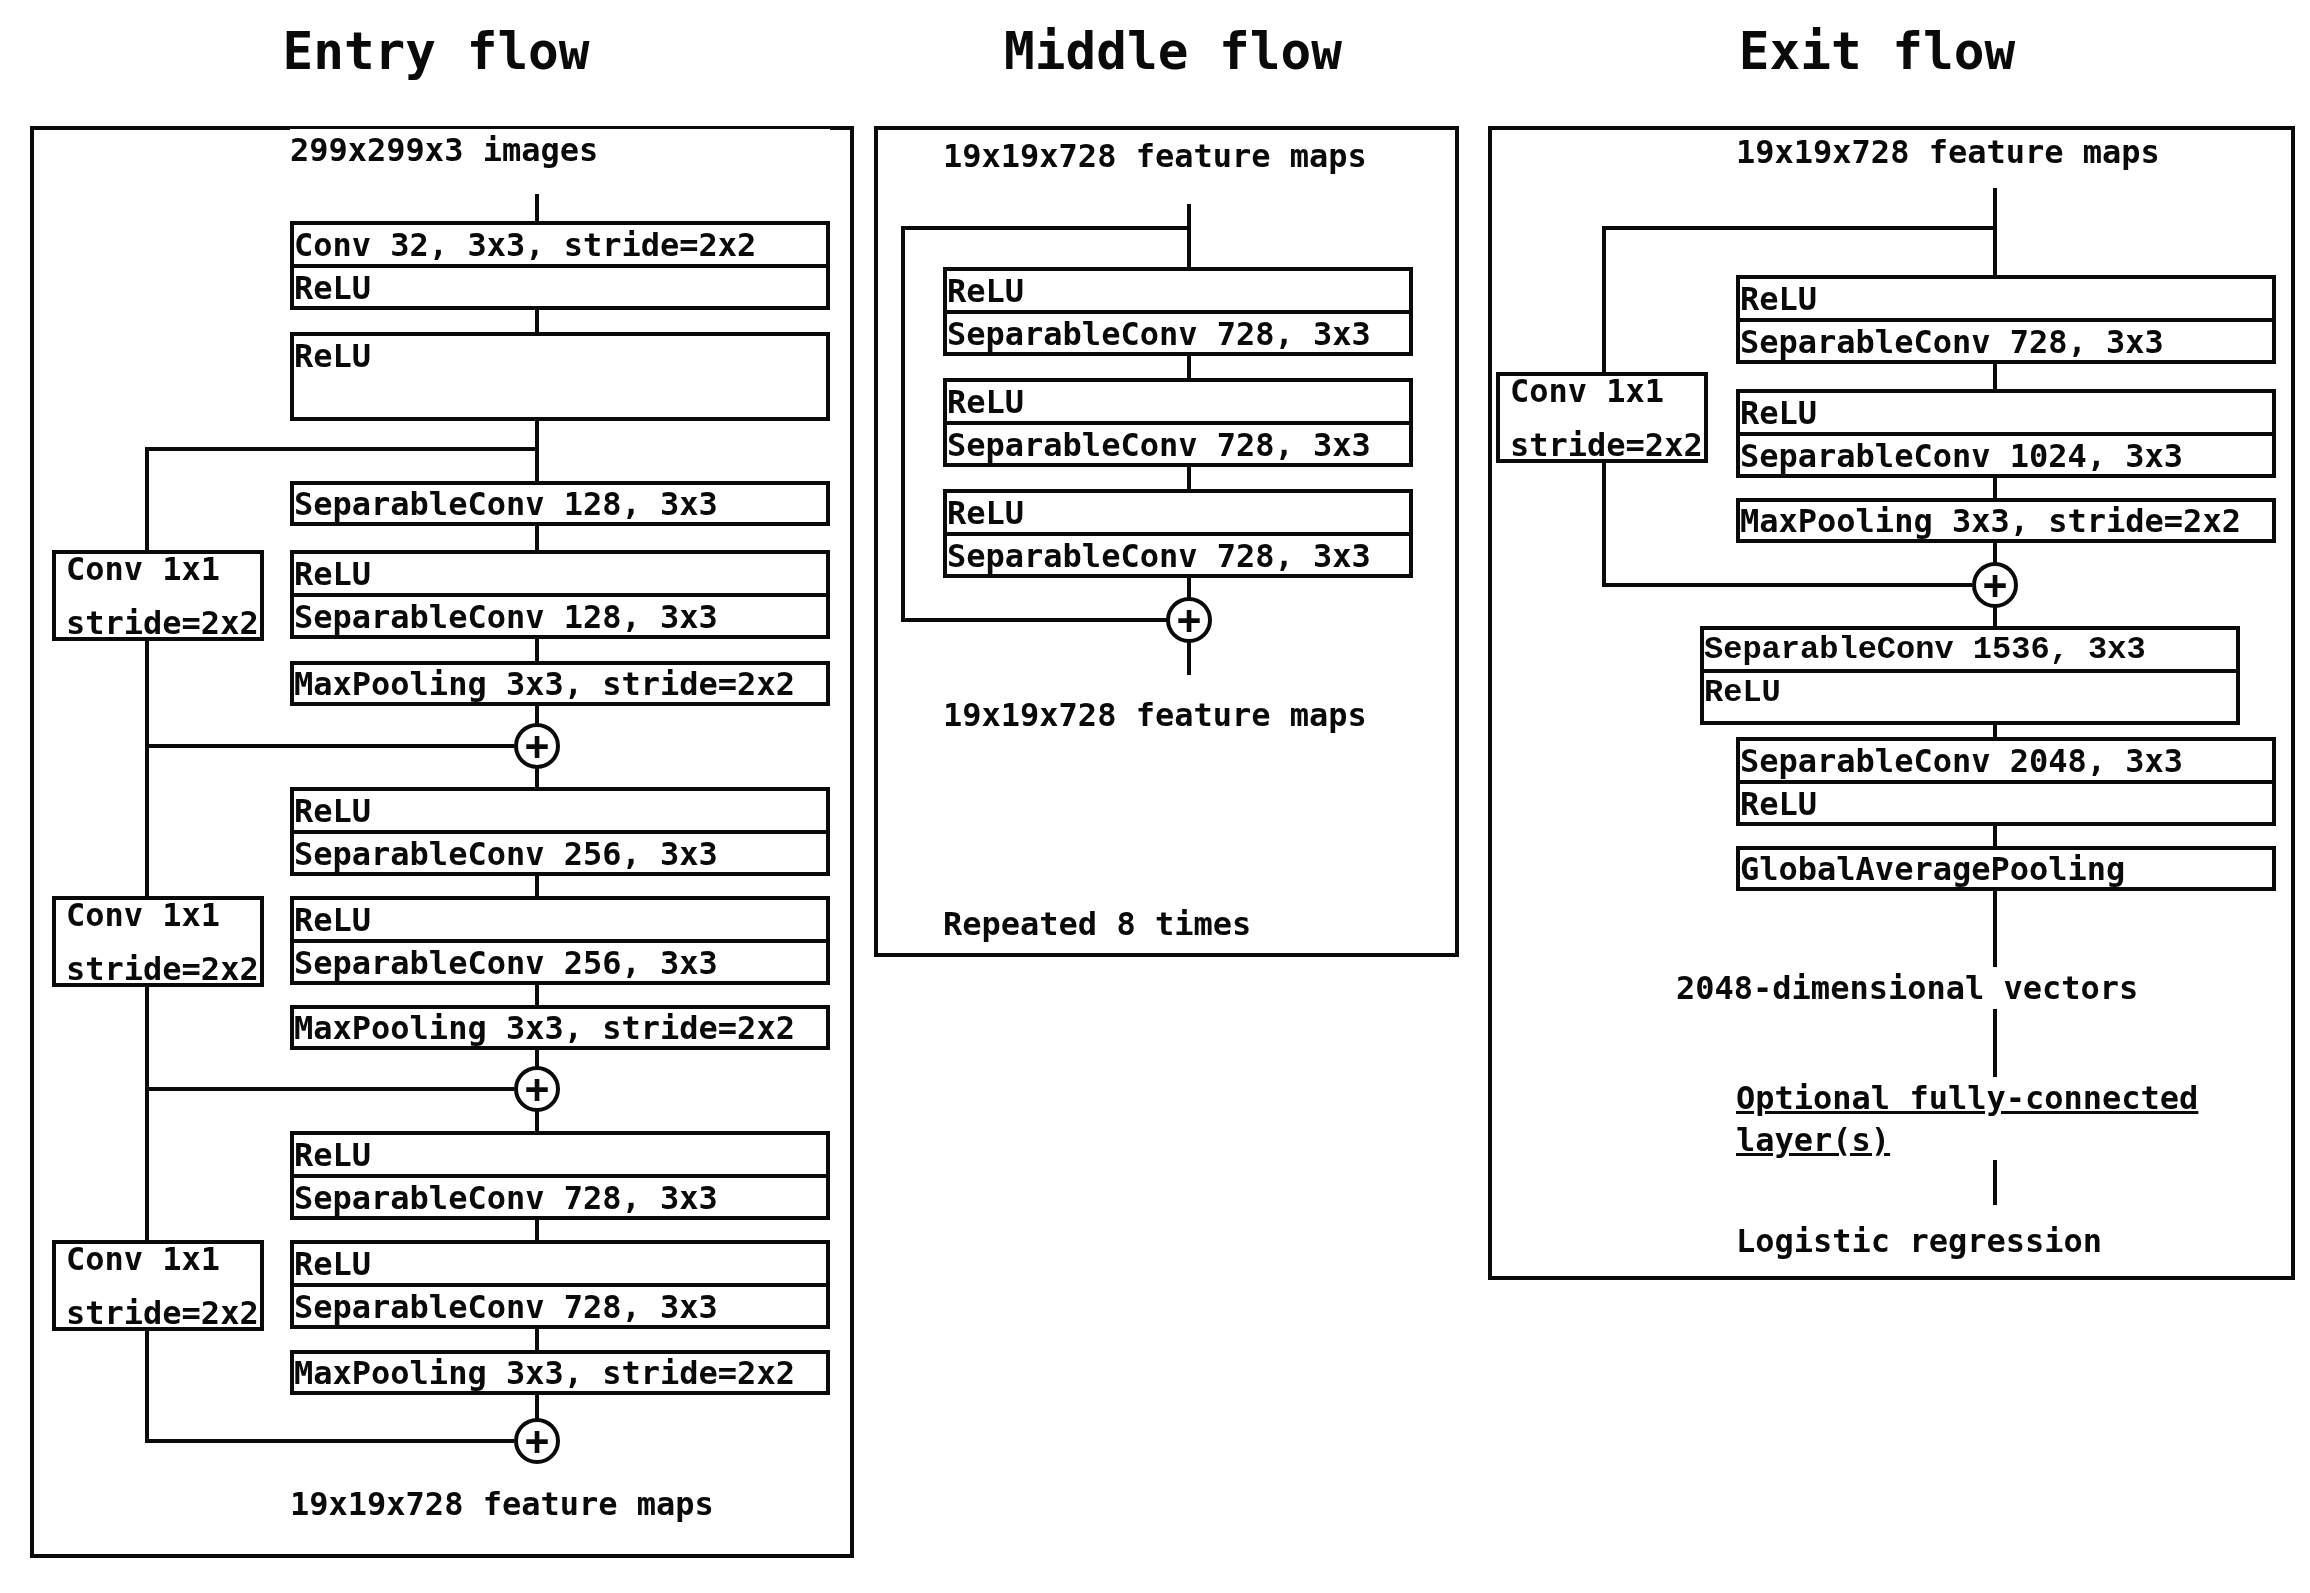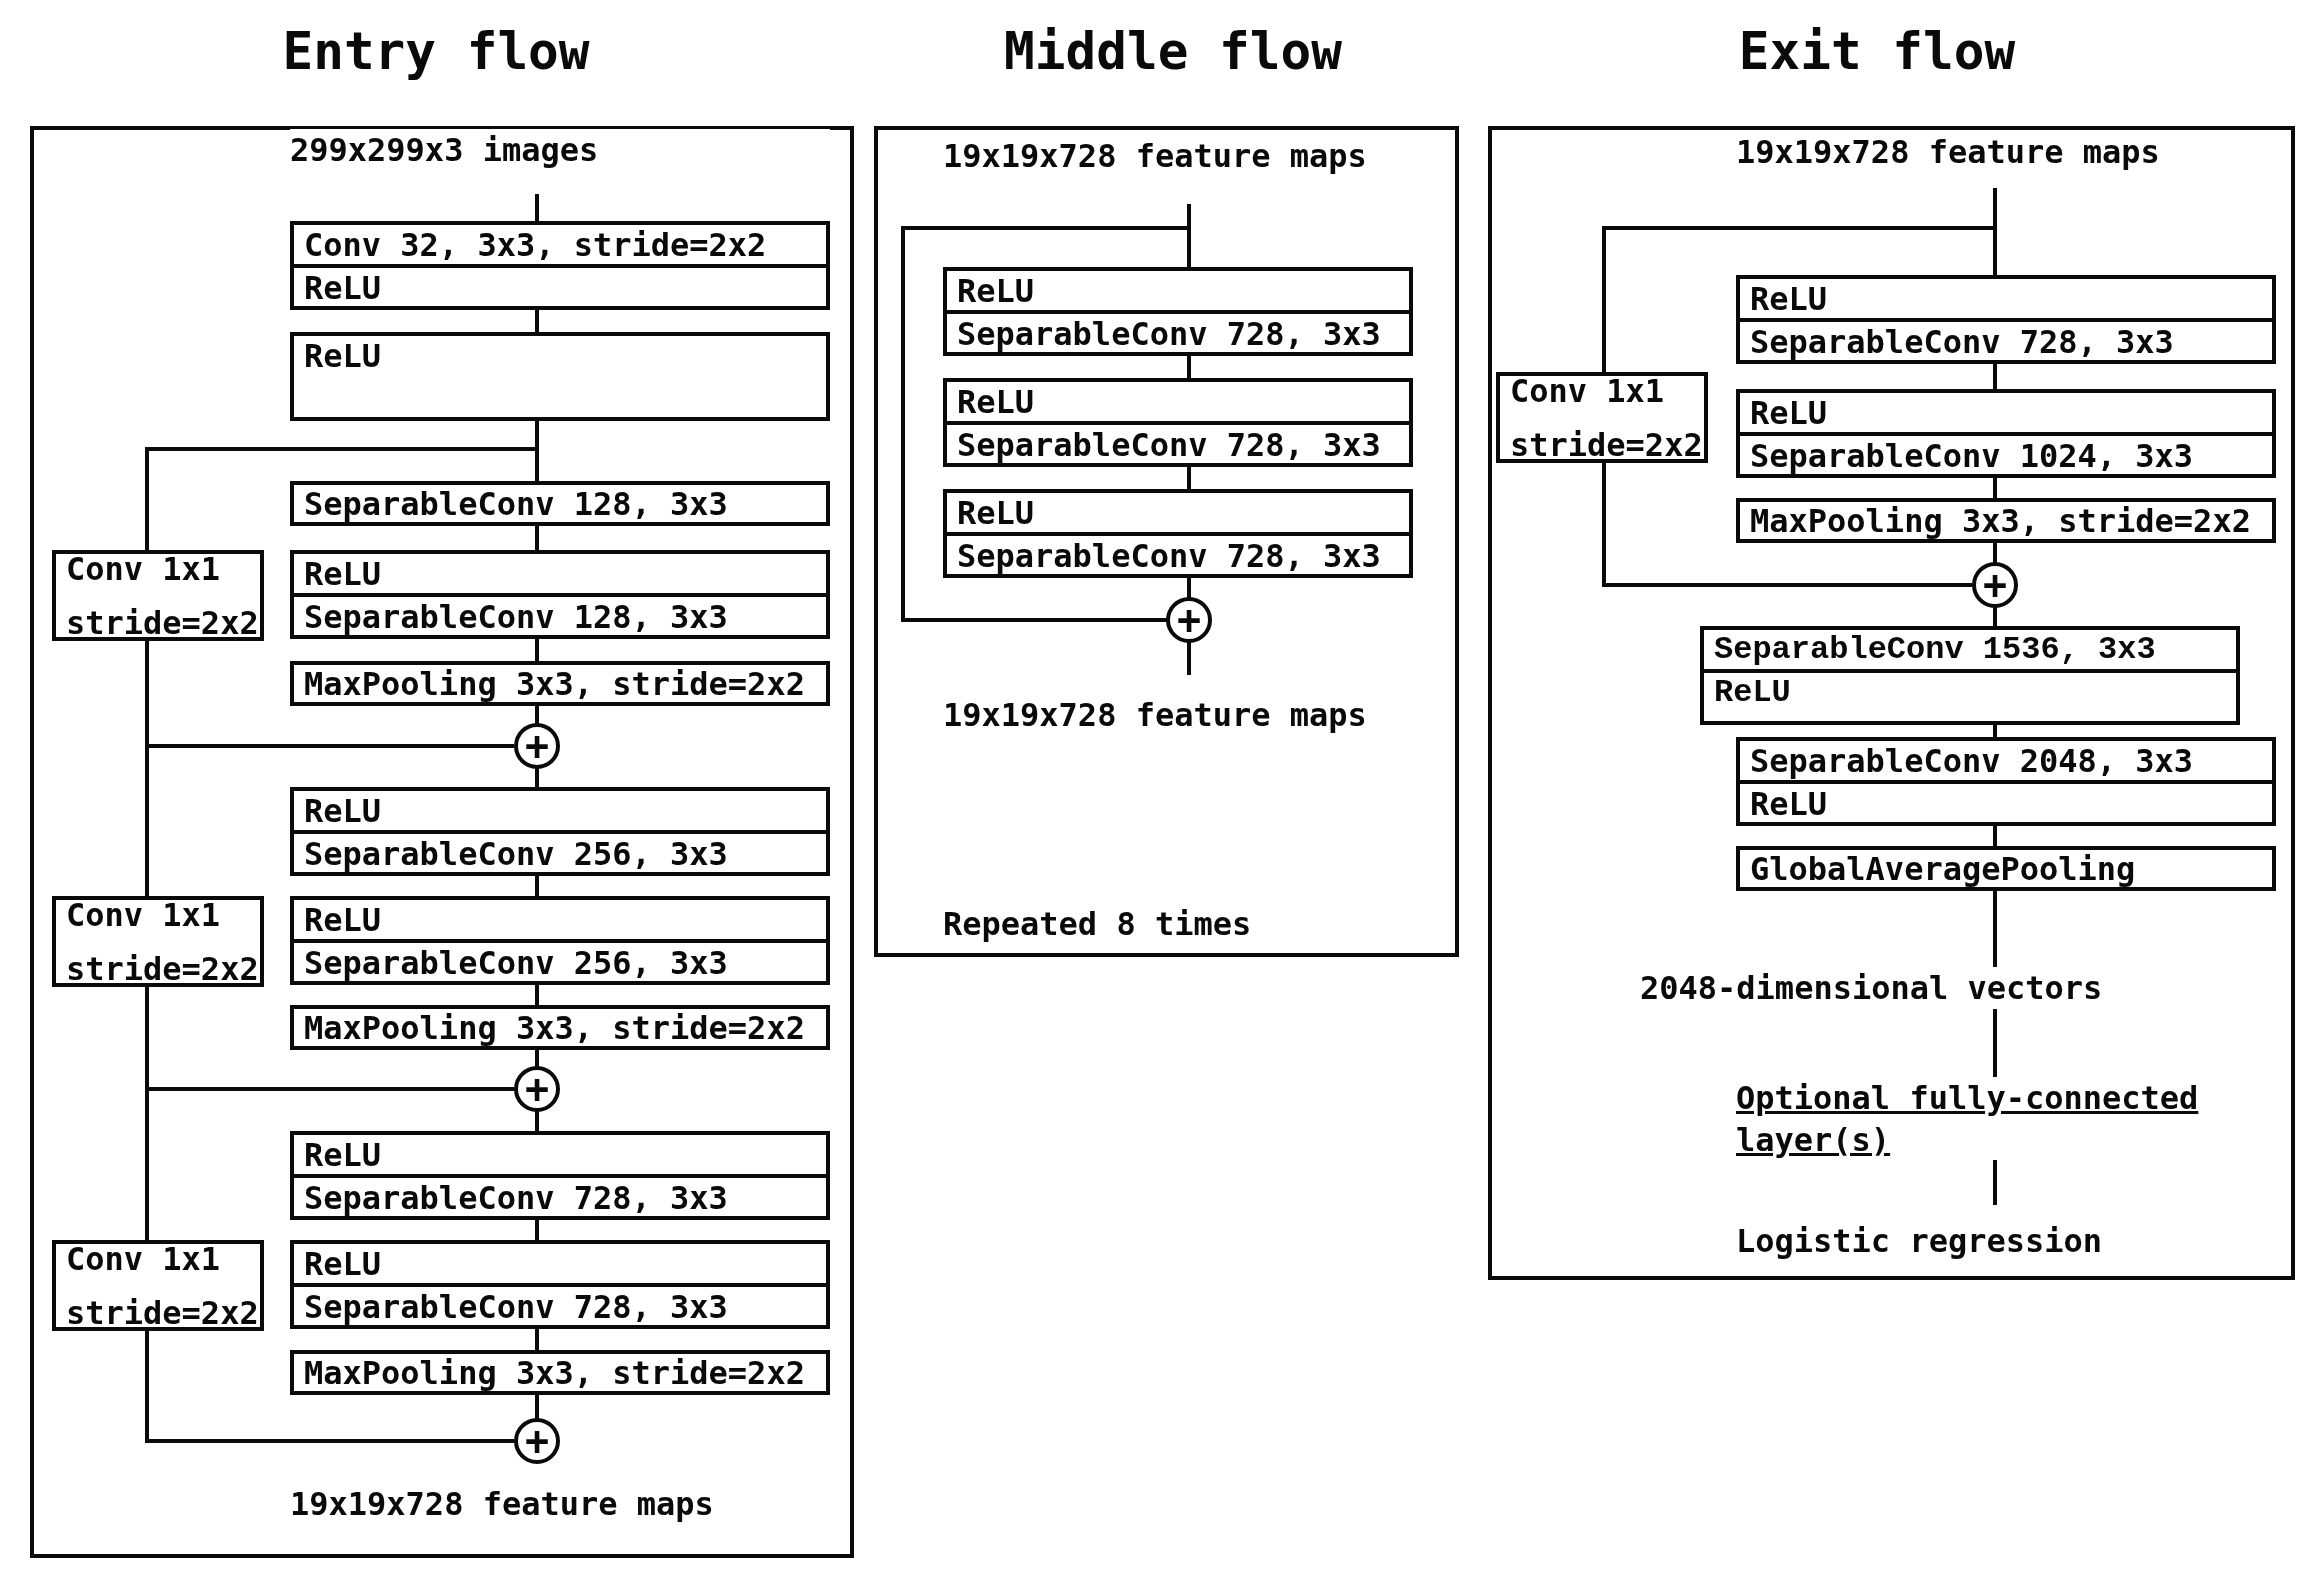--- a/index.html
+++ b/index.html
@@ -3,21 +3,21 @@
 <meta charset="utf-8">
 <style>
   html,body{margin:0;padding:0;background:#fff;}
   .canvas{position:relative;width:2311px;height:1594px;background:#ffffff;overflow:hidden;
           font-family:"DejaVu Sans Mono",monospace;color:#0a0a0a;}
   .ftitle{position:absolute;text-align:center;font-size:51px;font-weight:700;line-height:59px;z-index:3;}
   .container{position:absolute;border:4px solid #0a0a0a;z-index:0;box-sizing:border-box;background:transparent;}
   .vline{position:absolute;width:4px;background:#0a0a0a;z-index:1;}
   .hline{position:absolute;height:4px;background:#0a0a0a;z-index:1;}
   .node{position:absolute;background:#fff;border:4px solid #0a0a0a;z-index:2;box-sizing:border-box;}
-  .row{height:39px;display:flex;align-items:center;padding-left:10px;
+  .row{height:39px;display:flex;align-items:center;
        font-size:32px;font-weight:700;white-space:nowrap;}
   .row + .row{border-top:4px solid #0a0a0a;}
   .row.single{height:37px;}
   .sideCell{height:100%;display:flex;flex-direction:column;justify-content:center;padding-left:10px;gap:12px;}
   .sideCell div{font-size:32px;font-weight:700;line-height:42px;white-space:nowrap;}
   .flabel{position:absolute;background:#fff;z-index:2;text-align:left;
           font-size:32px;font-weight:700;line-height:42px;white-space:nowrap;}
   .plus{position:absolute;width:46px;height:46px;border-radius:50%;border:4px solid #0a0a0a;
         background:#fff;z-index:2;box-sizing:border-box;display:flex;align-items:center;
         justify-content:center;font-size:40px;font-weight:700;line-height:1;}
@@ -166,21 +166,21 @@
     <div class="row">ReLU</div>
   </div>
   <div class="node" style="left:1736px;top:737px;width:540px;height:89px;">
     <div class="row">SeparableConv 2048, 3x3</div>
     <div class="row">ReLU</div>
   </div>
   <div class="node" style="left:1736px;top:846px;width:540px;height:45px;">
     <div class="row single">GlobalAveragePooling</div>
   </div>
 
-  <div class="flabel" style="left:1640px;top:967px;width:540px;">2048-dimensional vectors</div>
+  <div class="flabel" style="left:1676px;top:967px;width:540px;">2048-dimensional vectors</div>
   <div class="flabel" style="left:1736px;top:1077px;width:540px;height:83px;text-decoration:underline;">
     <div>Optional fully-connected</div>
     <div>layer(s)</div>
   </div>
   <div class="flabel" style="left:1736px;top:1220px;width:540px;">Logistic regression</div>
 
 </div>
 
 
 </body></html>

